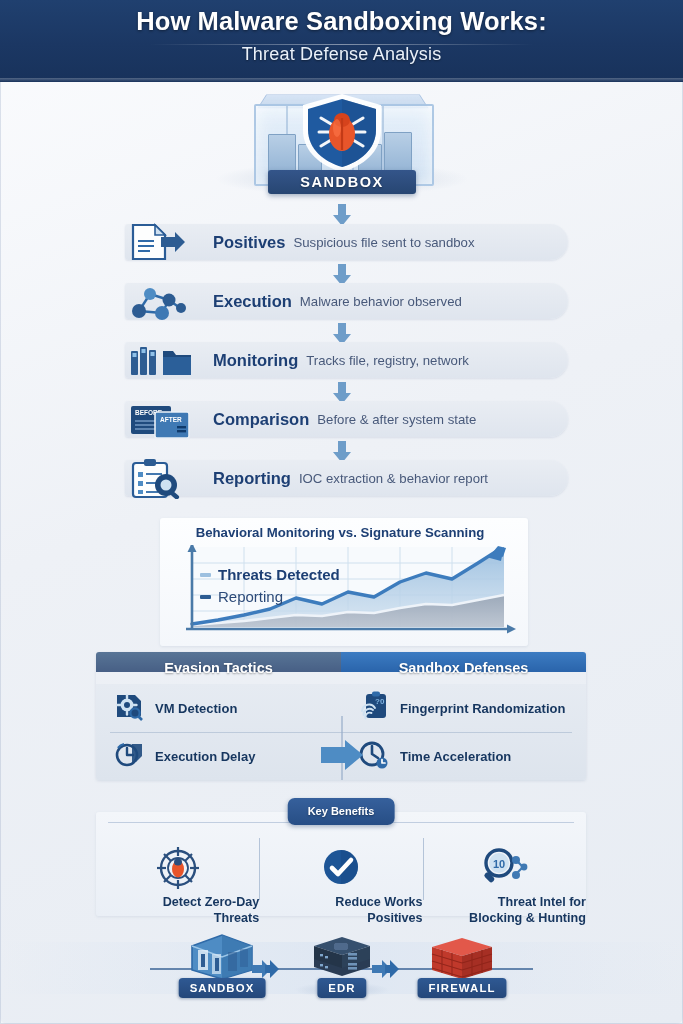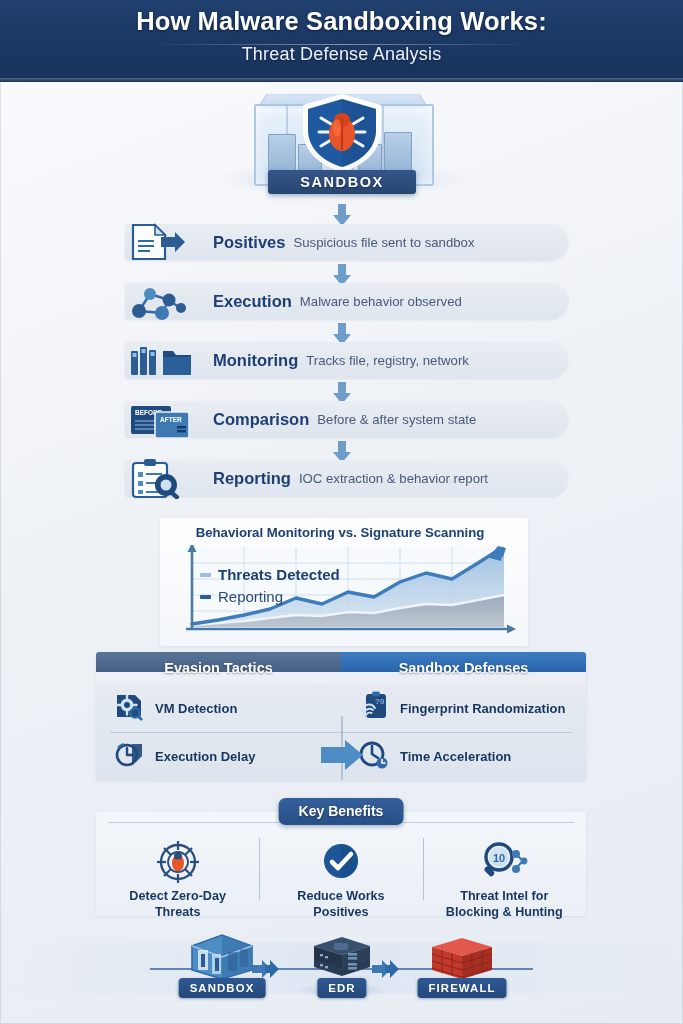--- a/index.html
+++ b/index.html
@@ -106,23 +106,23 @@
 
   
   .ben{position:absolute;left:96px;top:812px;width:490px;height:104px;
     background:linear-gradient(180deg,#f3f6fa,#eaeff6);
     border-radius:3px;box-shadow:0 1px 3px rgba(120,140,170,.16);}
   .ben-rule{position:absolute;left:12px;right:12px;top:10px;height:1px;
     background:rgba(160,180,206,.6);}
   .badge{position:absolute;left:50%;transform:translateX(-50%);top:-14px;
     padding:0 20px;height:27px;background:linear-gradient(180deg,#36609c,#274e85);
     border-radius:7px;box-shadow:0 2px 4px rgba(40,70,110,.35);}
-  .badge span{display:block;line-height:27px;color:#fff;font-size:14px;
+  .badge span{display:block;line-height:27px;color:#fff;font-size:11px;
     font-weight:bold;text-shadow:0 1px 2px rgba(0,0,0,.35);}
-  .ben-col{position:absolute;top:28px;width:33.33%;height:84px;text-align:center;}
+  .ben-col{position:absolute;top:34px;width:33.33%;height:84px;text-align:right;}
   .ben-ico{height:44px;display:flex;align-items:center;justify-content:center;}
   .ben-lab{margin-top:4px;color:#16365f;font-size:12.6px;font-weight:bold;
     line-height:1.28;}
   .ben-sep{position:absolute;top:26px;width:1px;height:62px;
     background:rgba(160,180,206,.75);}
 
   
   .pipe{position:absolute;left:0;top:922px;width:683px;height:102px;}
   .pipe-band{position:absolute;left:0;right:0;top:20px;height:52px;
     background:linear-gradient(90deg,rgba(222,231,243,0),rgba(219,229,242,.75),rgba(222,231,243,0));}

